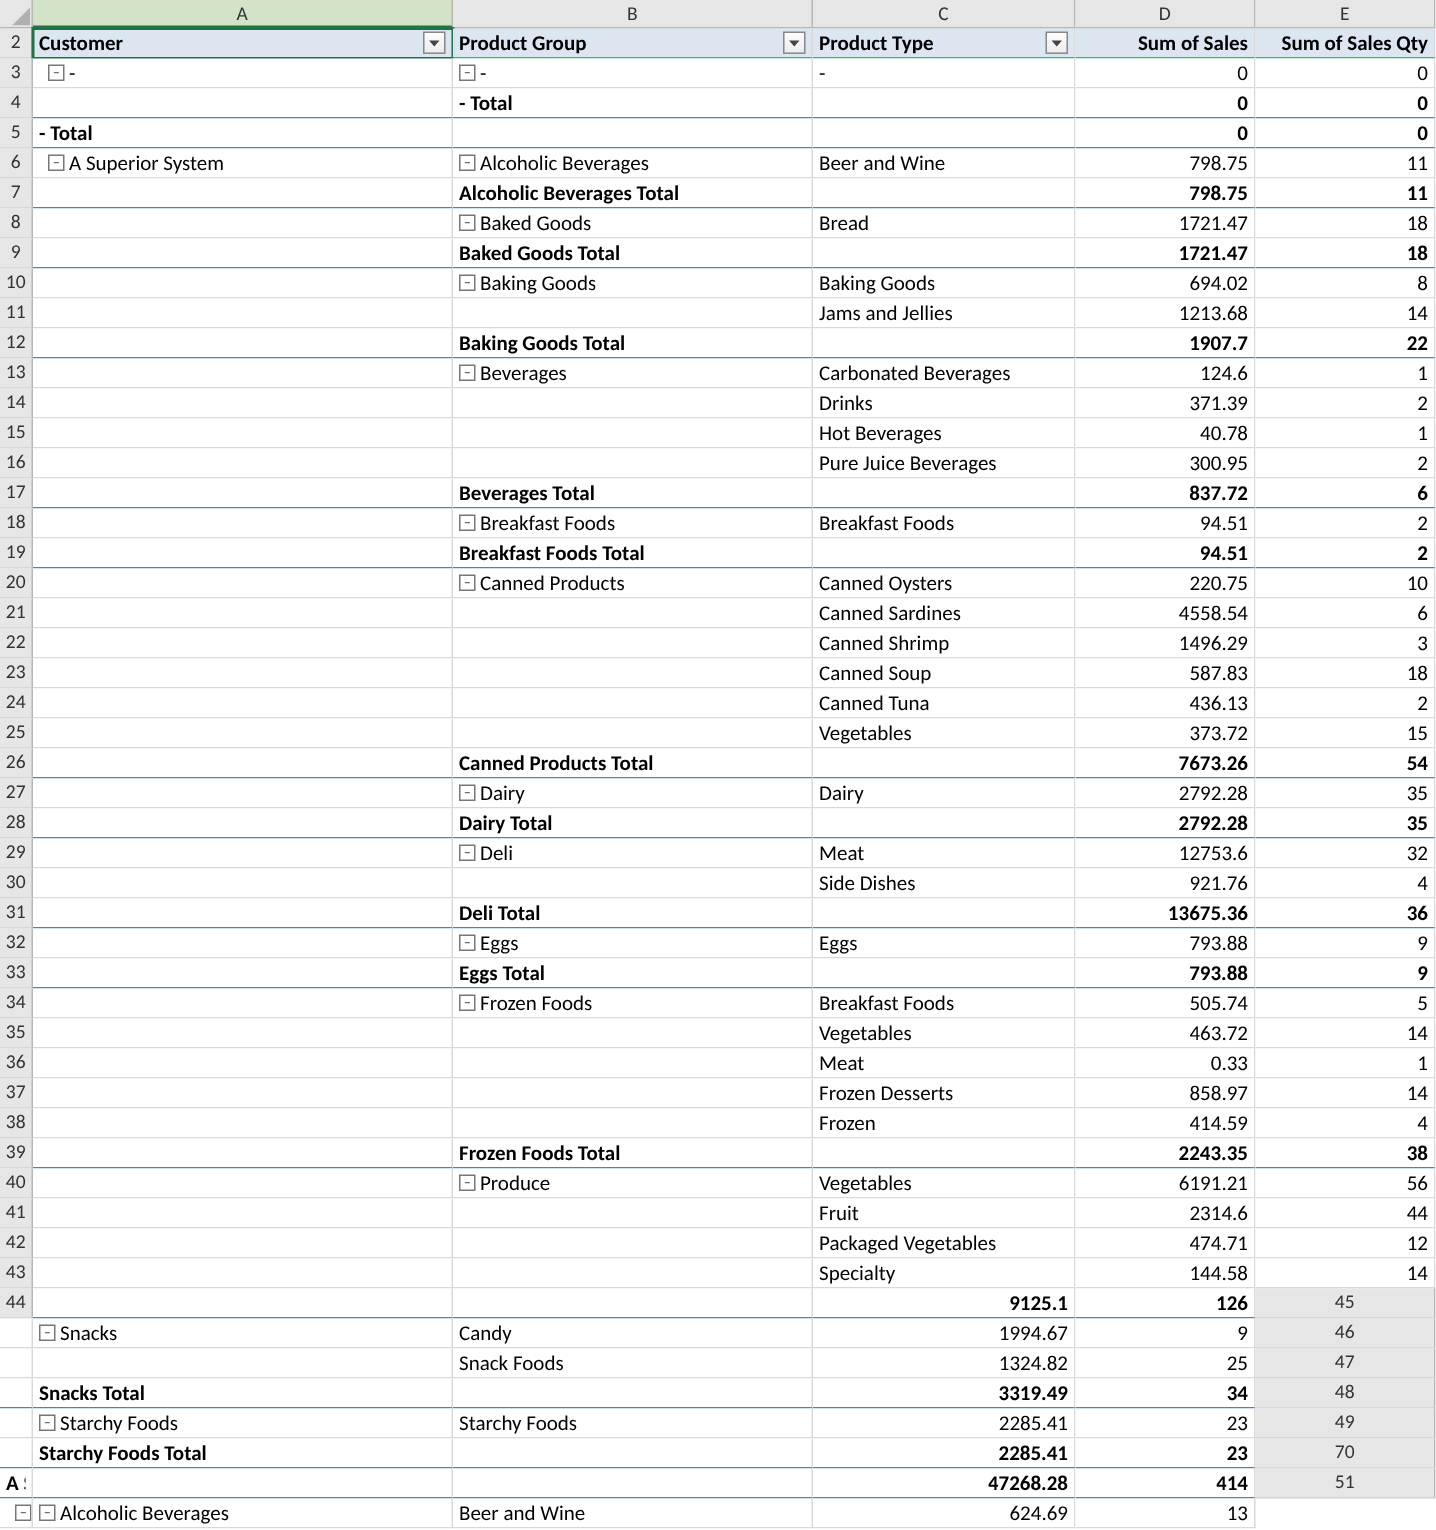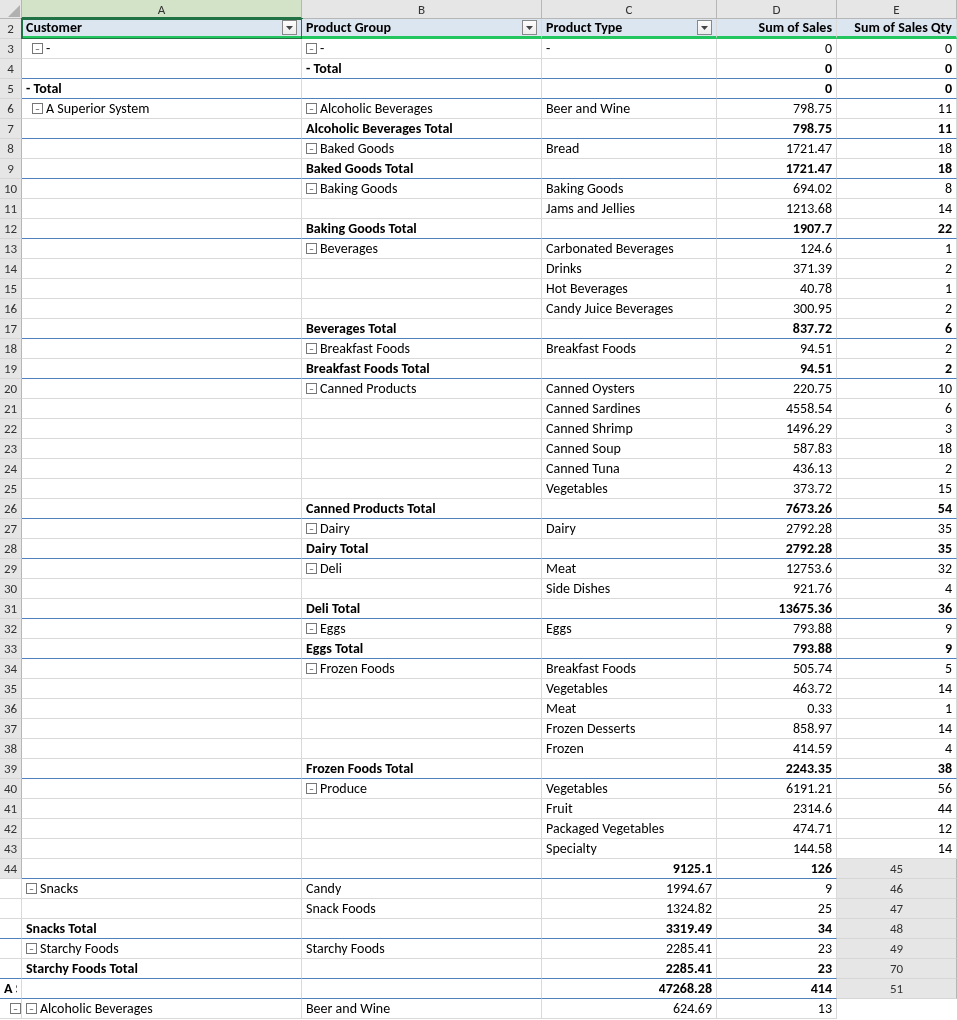--- a/index.html
+++ b/index.html
@@ -60,21 +60,21 @@
     overflow: hidden;
     white-space: nowrap;
     background: #fff;
     display: flex;
     align-items: center;
   }
   .cell.right { justify-content: flex-end; }
   .cell.bold { font-weight: 700; }
   .cell.header-row {
     background: #dce6f1;
-    border-bottom: 3px solid #22c55e;
+    border-bottom: 1px solid #22c55e;
     font-weight: 700;
     justify-content: space-between;
   }
   .cell.header-row.nofilter { justify-content: flex-end; }
   .cell.header-row.right { justify-content: flex-end; }
   .cell.active {
     outline: 2px solid #217346;
     outline-offset: -1px;
   }
   .cell.border-bottom-blue { border-bottom: 1px solid #4f81bd; }
@@ -321,21 +321,21 @@
     <div class="cell right">
       <span class="txt">40.78</span>
     </div>
     <div class="cell right">
       <span class="txt">1</span>
     </div>
     <div class="row-head">16</div>
     <div class="cell"></div>
     <div class="cell"></div>
     <div class="cell">
-      <span class="txt">Candy Juice Beverages</span>
+      <span class="txt">Pure Juice Beverages</span>
     </div>
     <div class="cell right">
       <span class="txt">300.95</span>
     </div>
     <div class="cell right">
       <span class="txt">2</span>
     </div>
     <div class="row-head">17</div>
     <div class="cell bold border-bottom-blue"></div>
     <div class="cell bold border-bottom-blue">

